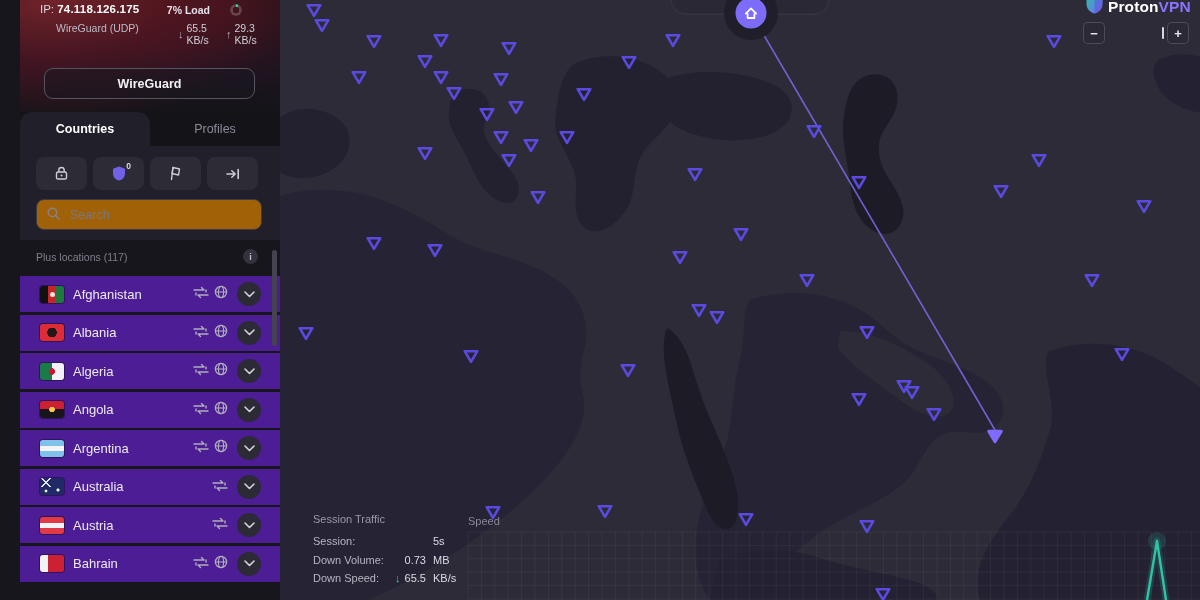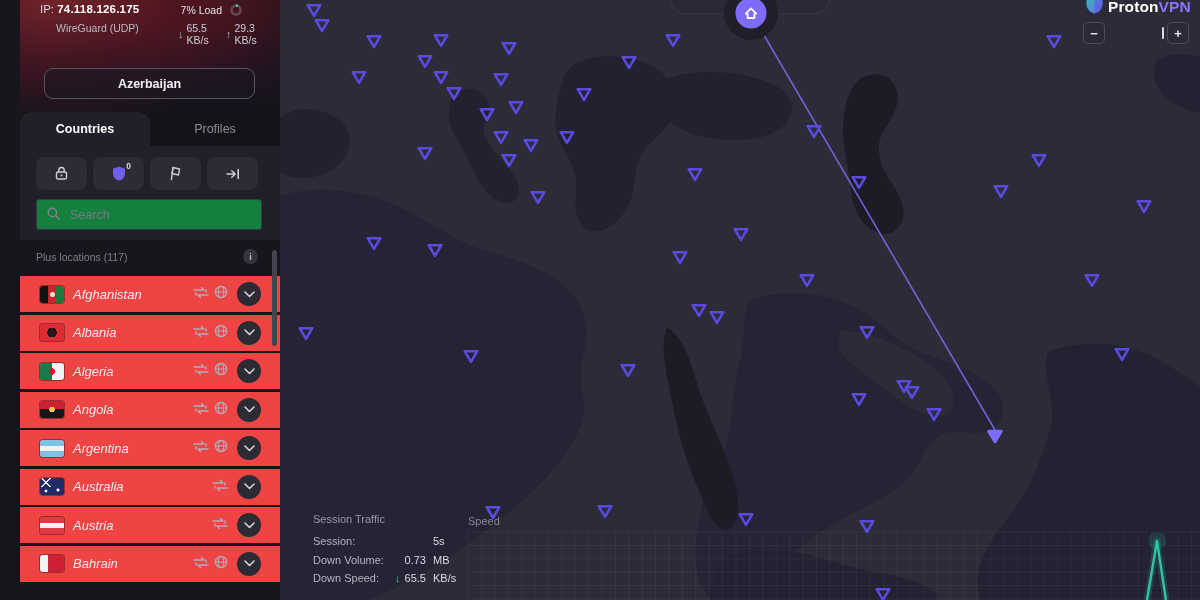--- a/index.html
+++ b/index.html
@@ -9,21 +9,21 @@
   
   .sidebar{position:relative;width:260px;height:600px;background:#17161d;flex:none;z-index:5;}
   .sb-header{position:absolute;top:0;left:0;width:260px;height:112px;
     background:
       radial-gradient(130% 150% at 12% 0%, rgba(190,52,58,.50) 0%, rgba(120,24,36,.42) 36%, rgba(23,22,29,0) 72%),
       radial-gradient(90% 130% at 78% 8%, rgba(96,22,34,.35) 0%, rgba(23,22,29,0) 60%),
       linear-gradient(180deg,#241219 0%,#1b1320 62%,#151419 100%);}
   .iprow{position:absolute;top:3px;left:20px;right:12px;height:16px;font-size:11.5px;color:#e9e7ee;}
   .ip-label{font-weight:400;color:#d8d6df;}
   .ip-value{font-weight:700;color:#ffffff;letter-spacing:.2px;}
-  .load-wrap{position:absolute;right:26px;top:1px;display:flex;align-items:center;gap:8px;}
+  .load-wrap{position:absolute;right:26px;top:1px;display:flex;align-items:center;gap:20px;font-weight:bold;}
   .load-text{font-size:10.5px;color:#e3e1ea;}
   .load-ring{width:12px;height:12px;border-radius:50%;
     background:conic-gradient(#35d0a5 0 26deg, rgba(255,255,255,.20) 26deg 360deg);
     -webkit-mask:radial-gradient(farthest-side,transparent 54%,#000 56%);
             mask:radial-gradient(farthest-side,transparent 54%,#000 56%);}
   .protorow{position:absolute;top:22px;left:36px;right:16px;height:15px;font-size:10.5px;color:#bdbbc7;display:flex;}
   .proto-name{flex:none;}
   .speeds{position:absolute;left:122px;top:0;display:flex;gap:10px;color:#cfcdd8;}
   .spd{display:flex;gap:3px;align-items:center;}
   .spd .arr{font-size:11px;color:#b9b7c4;}
@@ -31,30 +31,30 @@
     border:1px solid #56545f;background:rgba(26,24,32,.55);color:#f2f1f5;font-size:12.5px;font-weight:700;
     display:flex;align-items:center;justify-content:center;cursor:pointer;}
   .tabs{position:absolute;top:112px;left:0;width:260px;height:34px;background:#141318;display:flex;}
   .tab{flex:1;display:flex;align-items:center;justify-content:center;font-size:12.5px;color:#8c8a98;cursor:pointer;}
   .tab.active{background:#211f29;border-radius:12px 12px 0 0;color:#ffffff;font-weight:700;}
   .panel{position:absolute;top:146px;left:0;width:260px;height:94px;background:#211f29;}
   .filters{position:absolute;top:11px;left:16px;display:flex;gap:6px;}
   .fbtn{width:51px;height:33px;border-radius:8px;background:#2d2b36;display:flex;align-items:center;justify-content:center;cursor:pointer;position:relative;}
   .fbtn svg{display:block;}
   .badge{position:absolute;top:4px;right:13px;font-size:8.5px;color:#dcdae4;font-weight:700;}
-  .search{position:absolute;top:53px;left:16px;width:226px;height:31px;border-radius:3px;background:#15803d;
+  .search{position:absolute;top:53px;left:16px;width:226px;height:31px;border-radius:8px;background:#a16207;
     border:1px solid #3c3a47;display:flex;align-items:center;gap:8px;padding:0 10px;box-sizing:border-box;}
   .search input{background:transparent;border:none;outline:none;color:#cfcdd8;font-size:12.5px;width:170px;font-family:"Liberation Sans",sans-serif;}
   .search input::placeholder{color:#7a7886;}
   .plusrow{position:absolute;top:246px;left:0;width:260px;height:24px;}
   .plusrow .ptext{position:absolute;left:16px;top:5px;font-size:10.5px;color:#807e8c;}
   .info-ic{position:absolute;right:22px;top:3px;width:15px;height:15px;border-radius:50%;background:#34323d;
     color:#c4c2cd;font-size:9px;display:flex;align-items:center;justify-content:center;font-weight:700;cursor:pointer;}
   .clist{position:absolute;top:276px;left:0;width:260px;height:324px;overflow:hidden;}
-  .crow{position:relative;height:36px;margin:0 0 2.5px 0;background:#ef4444;display:flex;align-items:center;cursor:pointer;font-style:italic;}
+  .crow{position:relative;height:36px;margin:0 0 2.5px 0;background:#4c1d95;display:flex;align-items:center;cursor:pointer;}
   .flag{width:24px;height:17px;border-radius:3px;margin-left:20px;flex:none;box-shadow:0 0 0 1px rgba(0,0,0,.35);}
   .cname{margin-left:9px;font-size:13px;color:#eceaf0;}
   .cicons{position:absolute;right:52px;display:flex;gap:5px;align-items:center;}
   .chev{position:absolute;right:19px;width:24px;height:24px;border-radius:50%;background:#2c2a35;
     display:flex;align-items:center;justify-content:center;cursor:pointer;}
   .sb-scroll{position:absolute;right:3px;top:250px;width:5px;height:96px;border-radius:3px;background:#45434f;cursor:pointer;}
 
   
   .flag-af{background:linear-gradient(90deg,#111 0 33%,#c6252a 33% 66%,#1e7a3c 66% 100%);position:relative;}
   .flag-af::after{content:"";position:absolute;left:10px;top:6px;width:5px;height:5px;border-radius:50%;background:rgba(255,255,255,.85);}
@@ -112,21 +112,21 @@
           <span class="spd">
               <span class="arr">↓</span>
               <span>65.5 KB/s</span>
             </span>
           <span class="spd">
               <span class="arr">↑</span>
               <span>29.3 KB/s</span>
             </span>
         </span>
       </div>
-      <div class="disconnect">Azerbaijan</div>
+      <div class="disconnect">WireGuard</div>
     </div>
 
     <div class="tabs">
       <div class="tab active">Countries</div>
       <div class="tab">Profiles</div>
     </div>
 
     <div class="panel">
       <div class="filters">
         <div class="fbtn">

